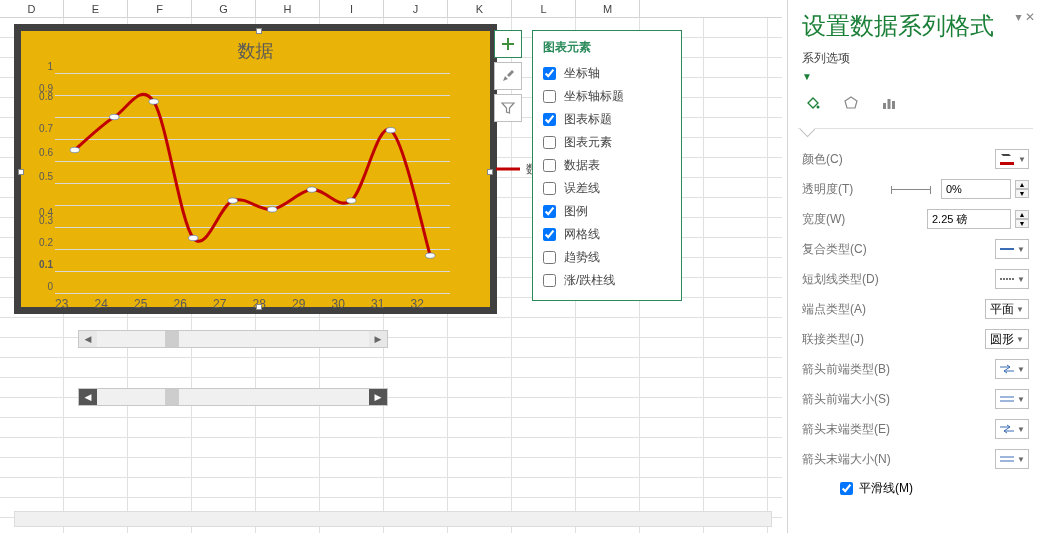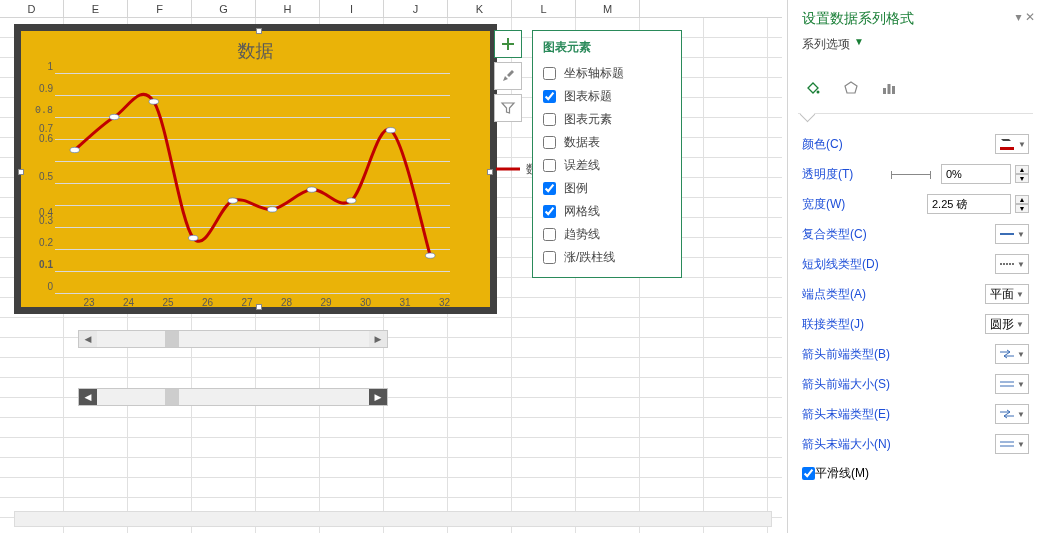--- a/index.html
+++ b/index.html
@@ -9,63 +9,63 @@
 .grid{position:absolute;top:18px;left:0;width:782px;height:512px;}
 .grid-row{height:20px;display:flex;border-bottom:1px solid #e0e0e0;}
 .grid-cell{flex:0 0 64px;border-right:1px solid #e0e0e0;}
 .chart-box{position:absolute;left:14px;top:24px;width:483px;height:290px;background:#eab308;border:7px solid #404040;}
 .chart-title{text-align:center;font-size:18px;color:#595959;margin-top:8px;}
 .chart-area{position:relative;margin:10px 40px 0 34px;height:220px;}
 .yaxis{position:absolute;left:-30px;top:-6px;height:232px;width:28px;}
 .ytick{position:absolute;right:0;text-align:right;color:#595959;font-size:10px;width:28px;}
 .gridline{position:absolute;left:0;right:0;border-top:1px solid #d9d9d9;}
 .xaxis{position:absolute;bottom:-22px;left:0;right:0;height:18px;display:flex;}
-.xtick{flex:1;text-align:right;color:#595959;font-size:10px;}
+.xtick{flex:1;text-align:left;color:#595959;font-size:12px;}
 svg.line{position:absolute;left:0;top:0;width:100%;height:100%;}
 .legend{position:absolute;right:-60px;top:50%;transform:translateY(-50%);display:flex;align-items:center;gap:6px;color:#595959;}
 .legend-line{width:24px;height:0;border-top:3px solid #c00000;}
 .handle{position:absolute;width:6px;height:6px;background:#fff;border:1px solid #888;}
 .sidebuttons{position:absolute;left:494px;top:30px;display:flex;flex-direction:column;gap:4px;}
 .sbtn{width:28px;height:28px;border:1px solid #c0c0c0;background:#fff;display:flex;align-items:center;justify-content:center;color:#3f8f3f;font-size:18px;cursor:pointer;}
 .sbtn.brush{color:#888;font-size:14px;}
 .sbtn.filter{color:#888;}
 .flyout{position:absolute;left:532px;top:30px;width:150px;border:1px solid #2a8a5a;background:#fff;padding:8px 10px;}
 .fly-title{color:#2a8a5a;font-weight:bold;margin-bottom:6px;}
 .fly-item{display:flex;align-items:center;gap:8px;padding:3px 0;color:#444;}
 .fly-item input{width:13px;height:13px;}
 .scrollbar{position:absolute;background:#f0f0f0;border:1px solid #c8c8c8;height:18px;display:flex;align-items:center;}
 .sb1{left:78px;top:330px;width:310px;}
 .sb2{left:78px;top:388px;width:310px;}
 .sb-btn{width:18px;height:16px;background:#e8e8e8;display:flex;align-items:center;justify-content:center;color:#666;font-size:9px;cursor:pointer;}
 .sb-track{flex:1;position:relative;height:16px;}
 .sb-thumb{position:absolute;height:16px;width:14px;background:#cdcdcd;}
 .hscroll{position:absolute;left:14px;bottom:6px;width:758px;height:16px;background:#f0f0f0;border:1px solid #dcdcdc;display:flex;}
 .panel{position:absolute;right:0;top:0;width:256px;height:533px;border-left:1px solid #d4d4d4;background:#fff;padding:10px 14px;}
-.p-title{color:#1a7f37;font-size:14px;margin-bottom:8px;}
+.p-title{color:#1a7f37;font-size:24px;margin-bottom:8px;}
 .p-close{position:absolute;right:8px;top:10px;color:#888;cursor:pointer;}
-.p-sub{color:#444;margin-bottom:24px;display:flex;align-items:flex-start;gap:4px;cursor:pointer;}
+.p-sub{color:#444;margin-bottom:10px;display:flex;align-items:flex-start;gap:4px;cursor:pointer;flex-direction:column;}
 .p-sub .caret{color:#1a7f37;font-size:10px;}
 .p-icons{display:flex;gap:16px;margin:8px 0 14px 0;}
 .p-icon{width:22px;height:22px;display:flex;align-items:center;justify-content:center;color:#888;cursor:pointer;}
 .p-icon.active{color:#1a7f37;}
 .p-divider{height:12px;border-top:1px solid #e0e0e0;margin:4px -4px;position:relative;}
 .p-divider::before{content:"";position:absolute;left:4px;top:-5px;width:10px;height:10px;border-left:1px solid #c0c0c0;border-bottom:1px solid #c0c0c0;transform:rotate(-45deg);background:#fff;}
 .p-row{display:flex;align-items:center;justify-content:space-between;margin:8px 0;min-height:22px;}
-.p-label{color:#1d4ed8;}
+.p-label{color:#737373;}
 .p-ctrl{display:flex;align-items:center;gap:4px;}
 .p-input{width:70px;height:20px;border:1px solid #c0c0c0;padding:0 4px;font-size:11px;}
 .p-spin{width:14px;display:flex;flex-direction:column;}
 .p-spin div{height:9px;border:1px solid #c0c0c0;background:#f4f4f4;font-size:7px;line-height:7px;text-align:center;cursor:pointer;}
 .p-dd{width:44px;height:20px;border:1px solid #c0c0c0;display:flex;align-items:center;justify-content:space-between;padding:0 4px;background:#fff;cursor:pointer;}
 .p-dd .dcaret{font-size:8px;color:#666;}
 .p-iconbtn{width:34px;height:20px;border:1px solid #c0c0c0;display:flex;align-items:center;justify-content:center;background:#fff;cursor:pointer;}
 .p-slider{width:40px;height:0;border-top:1px solid #888;position:relative;margin:0 6px;}
 .p-slider::before,.p-slider::after{content:"";position:absolute;width:1px;height:8px;background:#888;top:-4px;}
 .p-slider::before{left:0;}.p-slider::after{right:0;}
-.cb-row{display:flex;align-items:center;margin-top:10px;}
+.cb-row{display:flex;align-items:center;gap:6px;margin-top:10px;margin-left:38px;}
 .icon-svg{width:16px;height:16px;}
 </style>
 </head>
 <body>
 
 <div class="cols">
     <div class="colh">D</div>
     <div class="colh">E</div>
     <div class="colh">F</div>
     <div class="colh">G</div>
@@ -483,23 +483,23 @@
       <div class="gridline" style="top: 176px;"></div>
       <div class="gridline" style="top: 198px;"></div>
       <div class="gridline" style="top: 220px;"></div>
     <div class="yaxis">
         <div class="ytick" style="top: 214px;">0</div>
         <div class="ytick" style="top: 192px; font-weight: bold;">0.1</div>
         <div class="ytick" style="top: 170px;">0.2</div>
         <div class="ytick" style="top: 148px;">0.3</div>
         <div class="ytick" style="top: 140px;">0.4</div>
         <div class="ytick" style="top: 104px;">0.5</div>
-        <div class="ytick" style="top: 66px;">0.6</div>
+        <div class="ytick" style="top: 80px;">0.6</div>
         <div class="ytick" style="top: 56px;">0.7</div>
-        <div class="ytick" style="top: 38px; font-family: Liberation Mono, monospace;">0.8</div>
+        <div class="ytick" style="top: 24px;">0.8</div>
         <div class="ytick" style="top: 16px;">0.9</div>
         <div class="ytick" style="top: -6px;">1</div>
       </div>
     <svg class="line" viewBox="0 0 100 100" preserveAspectRatio="none">
         <path d="M5,35 C6.666666666666667,32.5 11.666666666666666,23.666666666666668 15,20 C18.333333333333332,16.333333333333332 21.666666666666668,3.833333333333334 25,13 C28.333333333333332,22.166666666666664 31.666666666666668,67.5 35,75 C38.333333333333336,82.5 41.666666666666664,60.166666666666664 45,58 C48.333333333333336,55.833333333333336 51.666666666666664,62.833333333333336 55,62 C58.333333333333336,61.166666666666664 61.666666666666664,53.666666666666664 65,53 C68.33333333333333,52.333333333333336 71.66666666666667,62.5 75,58 C78.33333333333333,53.5 81.66666666666667,21.833333333333332 85,26 C88.33333333333333,30.166666666666668 93.33333333333333,73.5 95,83" fill="none" stroke="#c00000" stroke-width="3" vector-effect="non-scaling-stroke"></path>
         <circle cx="5" cy="35" r="1.2" fill="#fff" stroke="#4472c4" stroke-width="0.6" vector-effect="non-scaling-stroke"></circle>
         <circle cx="15" cy="20" r="1.2" fill="#fff" stroke="#4472c4" stroke-width="0.6" vector-effect="non-scaling-stroke"></circle>
         <circle cx="25" cy="13" r="1.2" fill="#fff" stroke="#4472c4" stroke-width="0.6" vector-effect="non-scaling-stroke"></circle>
         <circle cx="35" cy="75" r="1.2" fill="#fff" stroke="#4472c4" stroke-width="0.6" vector-effect="non-scaling-stroke"></circle>
         <circle cx="45" cy="58" r="1.2" fill="#fff" stroke="#4472c4" stroke-width="0.6" vector-effect="non-scaling-stroke"></circle>
@@ -547,20 +547,24 @@
     <svg class="icon-svg" viewBox="0 0 16 16">
         <path d="M2 3h12l-4.5 5v5l-3-1V8z" fill="none" stroke="#888" stroke-width="1.2"></path>
       </svg>
   </div>
 </div>
 
 <div class="flyout">
   <div class="fly-title">图表元素</div>
   <div>
       <label class="fly-item">
+        <input type="checkbox" checked="" style="">
+        <span>坐标轴</span>
+      </label>
+      <label class="fly-item">
         <input type="checkbox" style="">
         <span>坐标轴标题</span>
       </label>
       <label class="fly-item">
         <input type="checkbox" checked="" style="">
         <span>图表标题</span>
       </label>
       <label class="fly-item">
         <input type="checkbox" style="">
         <span>图表元素</span>

